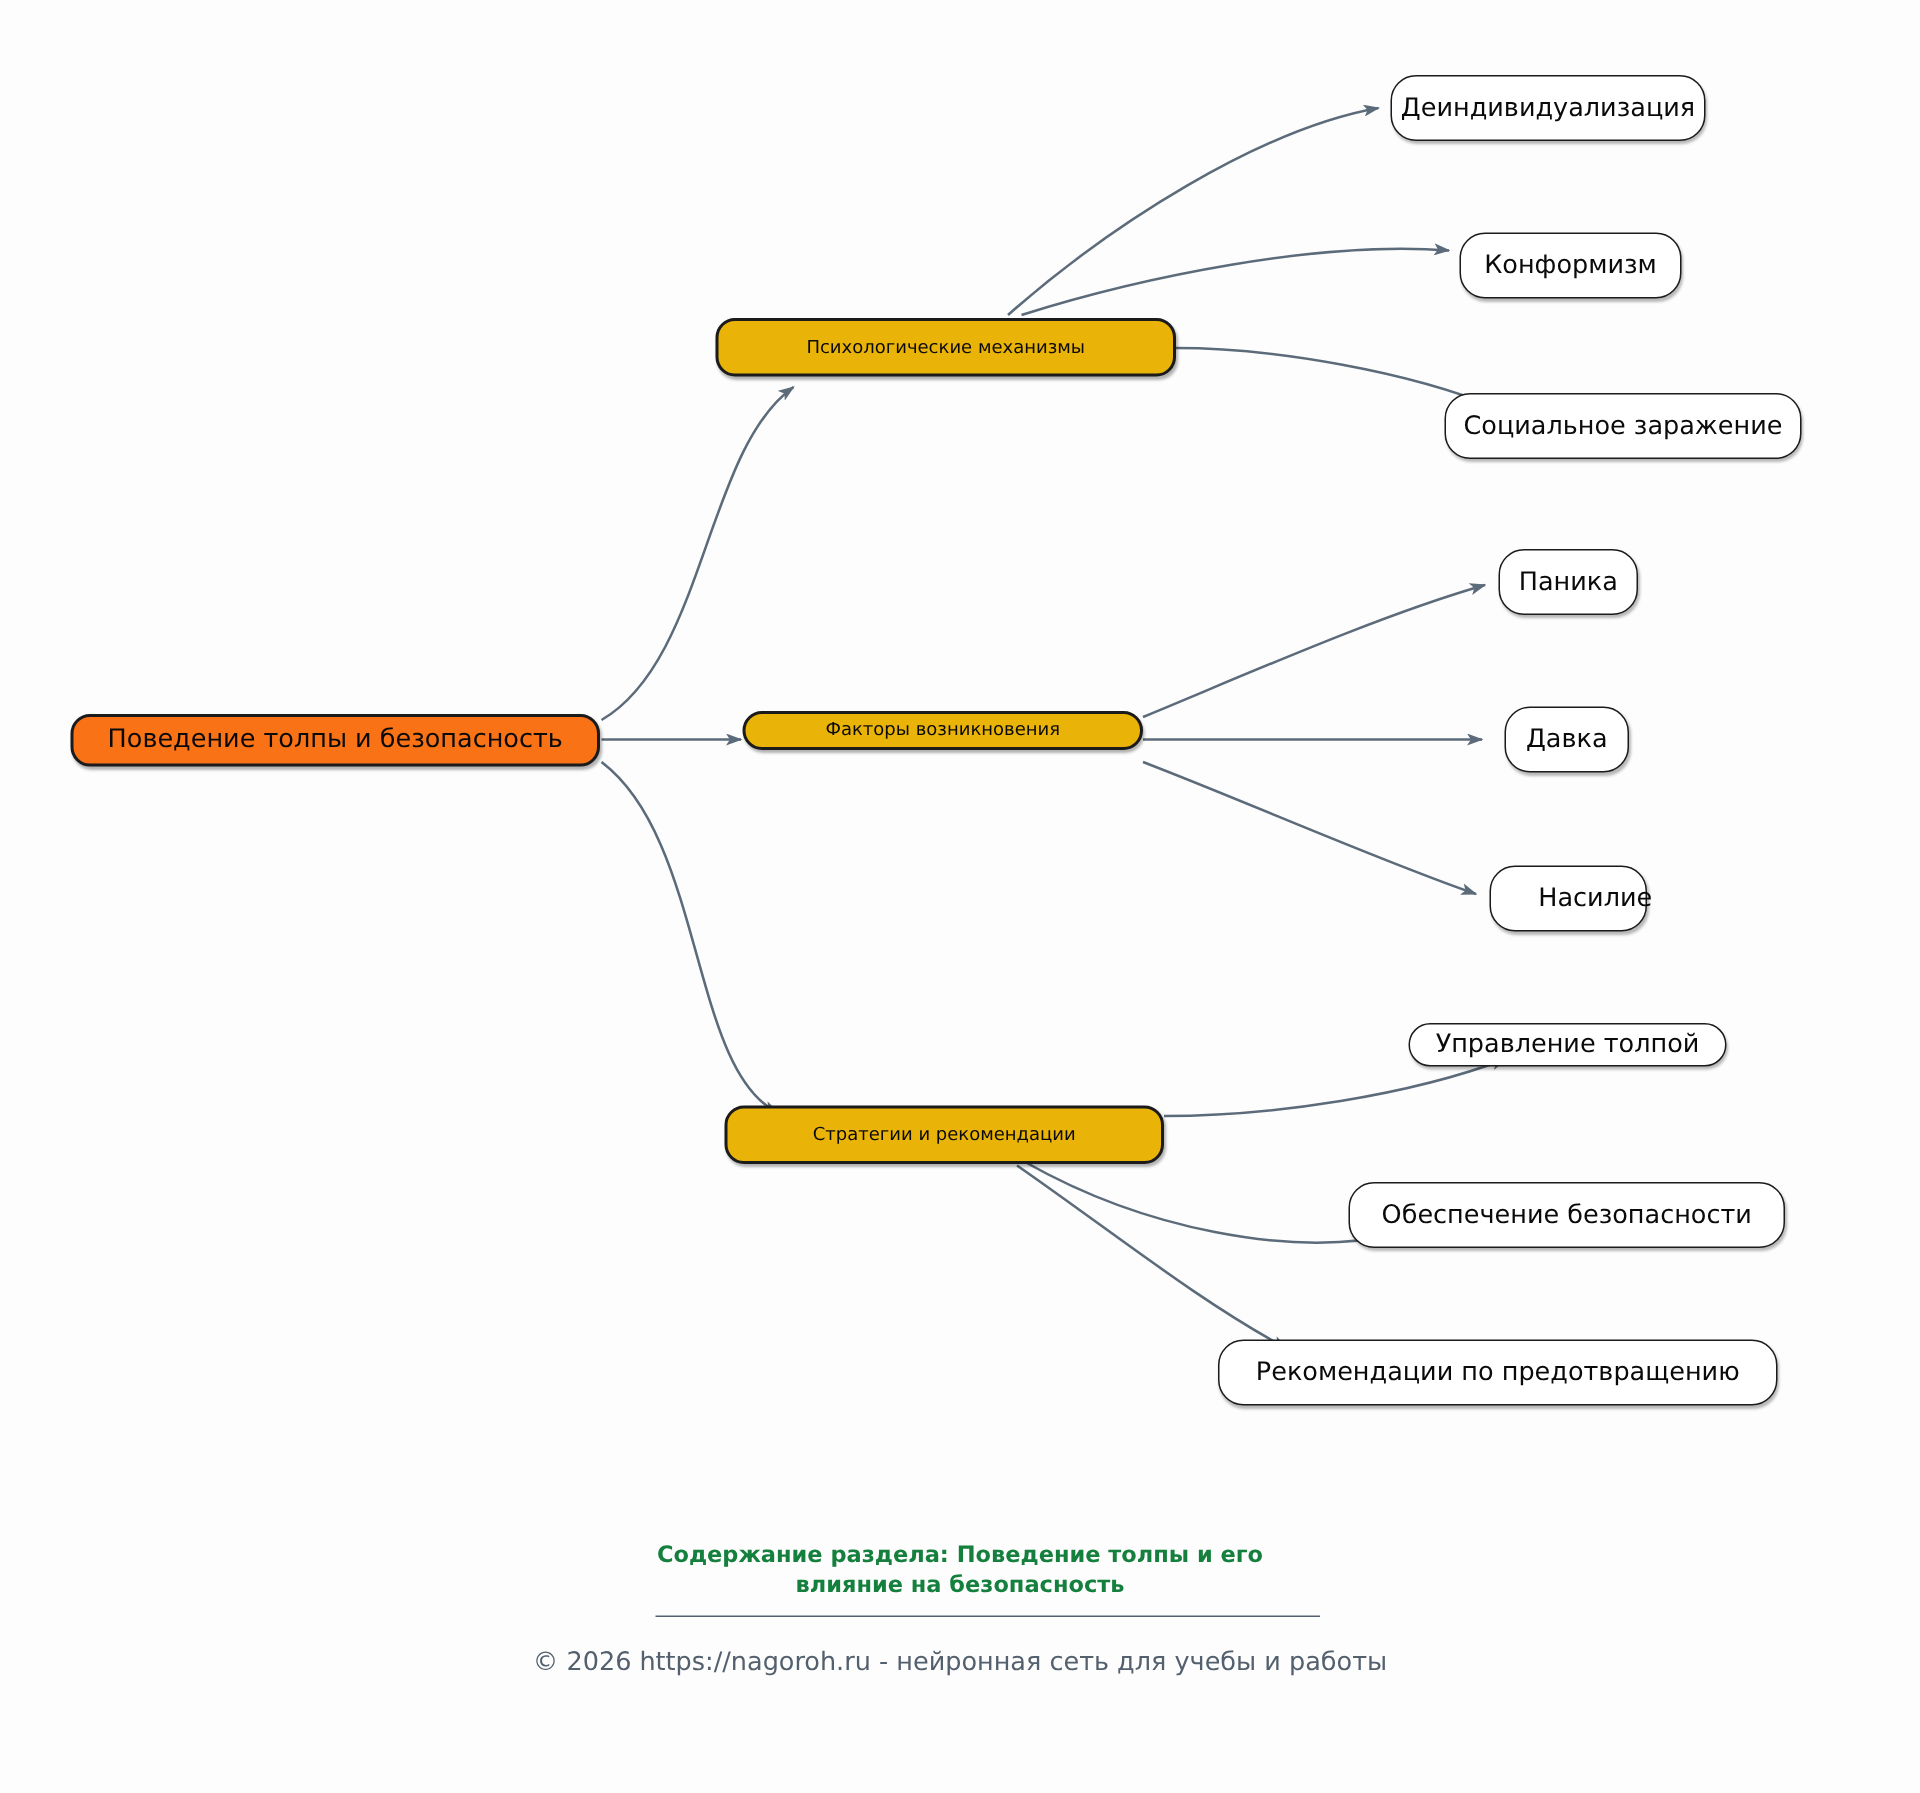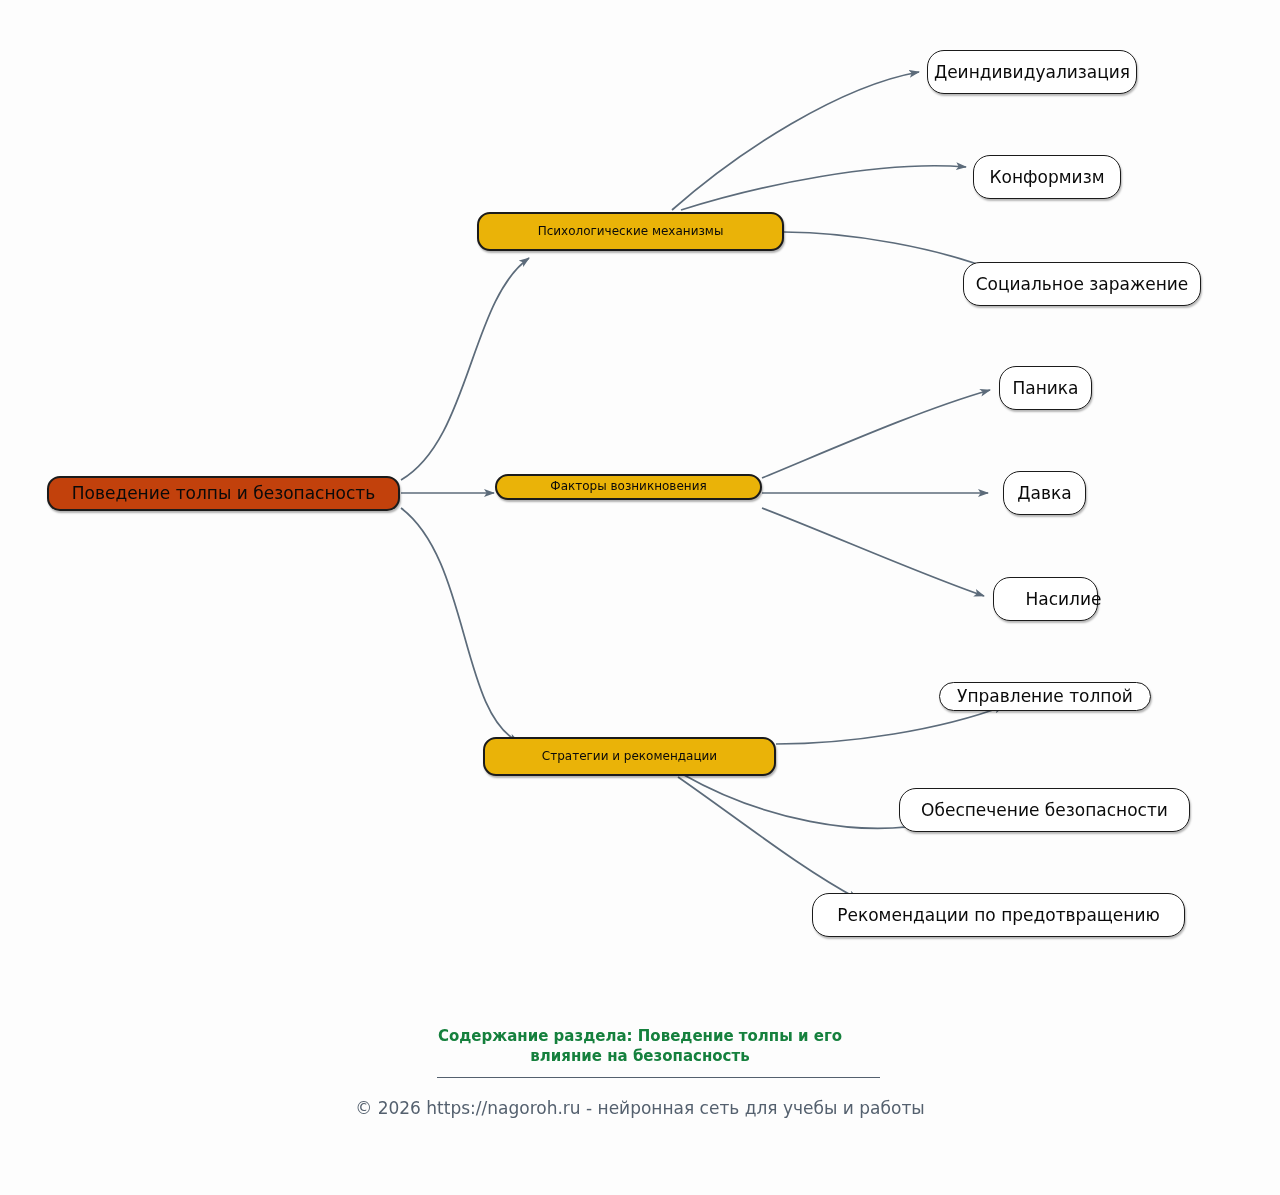--- a/index.html
+++ b/index.html
@@ -29,21 +29,21 @@
     box-sizing: border-box;
     display: flex;
     align-items: center;
     justify-content: center;
     text-align: center;
     white-space: nowrap;
     color: #0a0a0a;
     line-height: 1.1;
   }
   .node-root {
-    background: #c2410c;
+    background: #f97316;
     border: 2px solid #1b1b1b;
     border-radius: 13px;
     font-size: 17px;
     box-shadow: 1px 2px 2px rgba(0,0,0,0.30);
   }
   .node-branch {
     background: #eab308;
     border: 2px solid #1b1b1b;
     border-radius: 13px;
     font-size: 12px;

